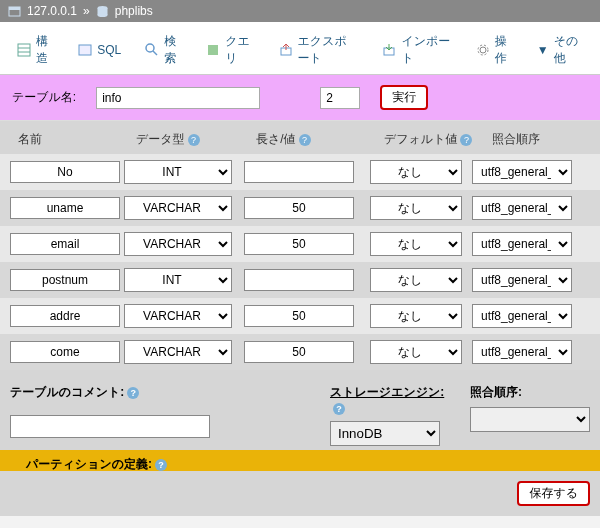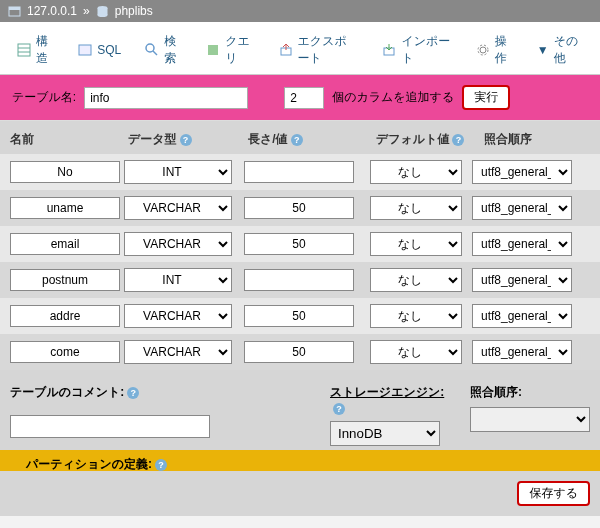--- a/index.html
+++ b/index.html
@@ -3,29 +3,29 @@
 <meta charset="utf-8">
 <style>
   * { box-sizing: border-box; margin: 0; padding: 0; }
   body { font-family: sans-serif; font-size: 12px; background: #f3f3f3; width: 600px; height: 528px; overflow: hidden; }
   .breadcrumb { background: #888; color: #fff; padding: 4px 8px; font-size: 12px; display: flex; align-items: center; gap: 6px; height: 22px; }
   .breadcrumb a { color: #fff; text-decoration: none; }
   .breadcrumb svg { vertical-align: middle; }
   .tabs { background: #fff; border-bottom: 1px solid #ccc; display: flex; padding: 4px 6px 0; gap: 2px; }
   .tab { padding: 6px 10px; display: flex; align-items: center; gap: 5px; color: #235a81; cursor: pointer; font-size: 12px; border: 1px solid transparent; }
   .tab .ic { width: 14px; height: 14px; display: inline-block; }
-  .topform { background: #ec4899; padding: 10px 12px; display: flex; align-items: center; gap: 8px; border-bottom: 1px solid #ddd; }
+  .topform { background: #f0abfc; padding: 10px 12px; display: flex; align-items: center; gap: 20px; border-bottom: 1px solid #ddd; }
   .topform input[type=text] { border: 1px solid #aaa; padding: 3px 5px; font-size: 12px; }
   .tname { width: 164px; }
   .numcol { width: 40px; }
   .btn { background: #fff; border: 1px solid #888; border-radius: 10px; padding: 2px 10px; font-size: 12px; cursor: pointer; }
   .btn.hl { border: 2px solid #c00; border-radius: 4px; }
   .gridwrap { background: #d6d6d6; padding: 8px 0 0 0; }
   .grid { width: 100%; }
-  .ghead { display: flex; padding: 2px 10px 6px; font-weight: bold; font-size: 12px; color: #333; }
+  .ghead { display: flex; padding: 2px 10px 6px; font-weight: normal; font-size: 12px; color: #333; margin-left: 8px; }
   .ghead .c1 { width: 118px; }
   .ghead .c2 { width: 120px; }
   .ghead .c3 { width: 128px; }
   .ghead .c4 { width: 108px; }
   .ghead .c5 { flex: 1; }
   .grow { display: flex; padding: 6px 10px; gap: 4px; align-items: center; }
   .grow:nth-child(odd) { background: #e8e8e8; }
   .grow:nth-child(even) { background: #d8d8d8; }
   .grow input, .grow select { border: 1px solid #888; padding: 3px 4px; font-size: 12px; background: #fff; text-align: center; }
   .c-name { width: 110px; }
@@ -119,21 +119,20 @@
       <span class="dropcaret">▼</span>
       <span>その他</span>
     </div>
 </div>
 
 <div class="topform">
   <span>テーブル名:</span>
   <input type="text" class="tname" value="info" style="">
   <span style="flex:0 0 20px"></span>
   <input type="text" class="numcol" value="2" style="">
-  <span>個のカラムを追加する</span>
   <button class="btn hl">実行</button>
 </div>
 
 <div class="gridwrap">
   <div class="ghead">
     <div class="c1">名前</div>
     <div class="c2"><span>データ型</span><span class="help">?</span></div>
     <div class="c3"><span>長さ/値</span><span class="help">?</span></div>
     <div class="c4"><span>デフォルト値</span><span class="help">?</span></div>
     <div class="c5">照合順序</div>

